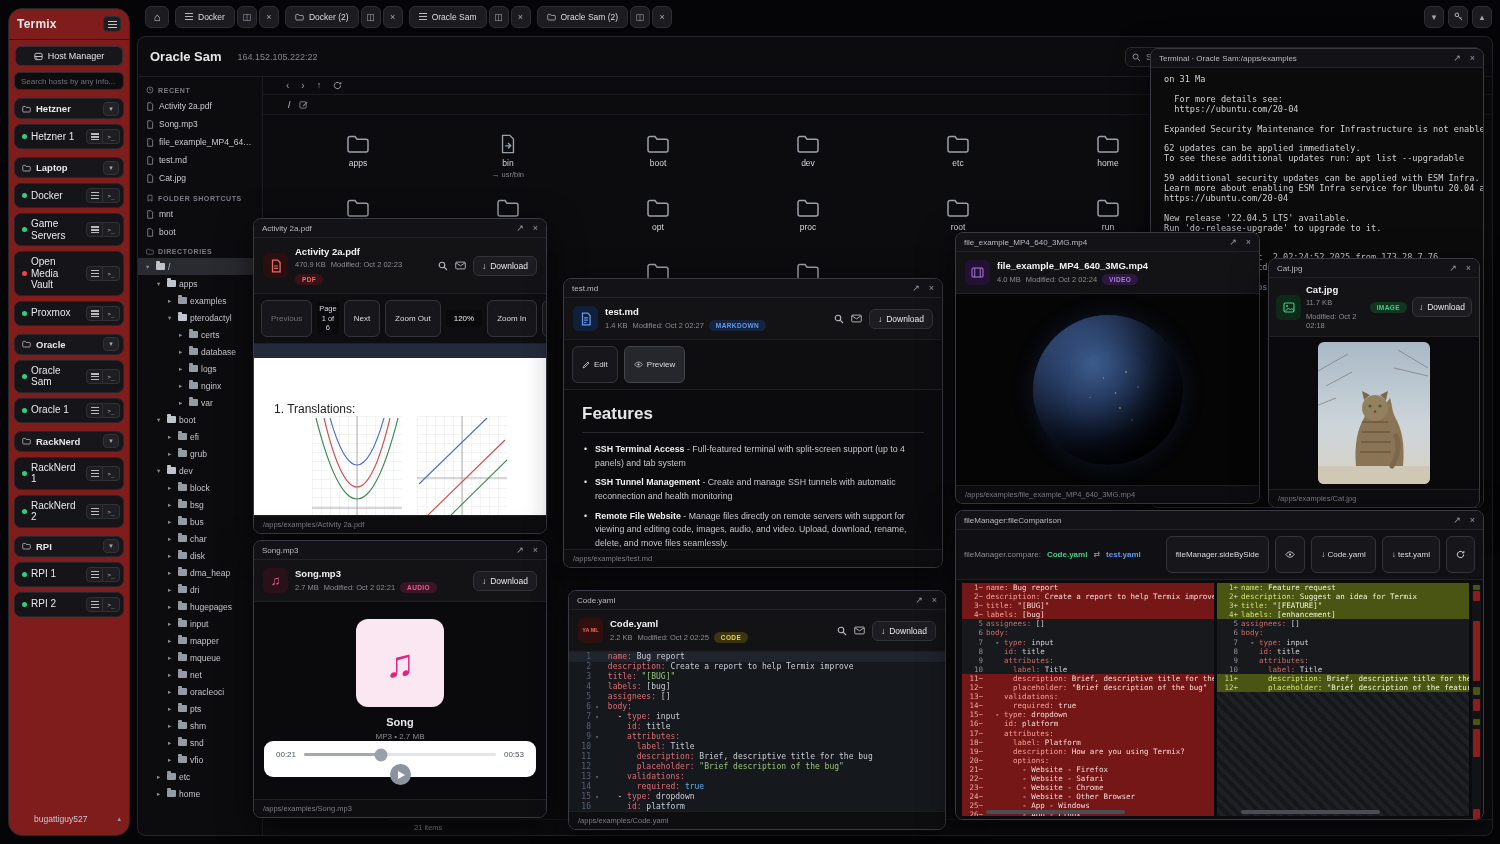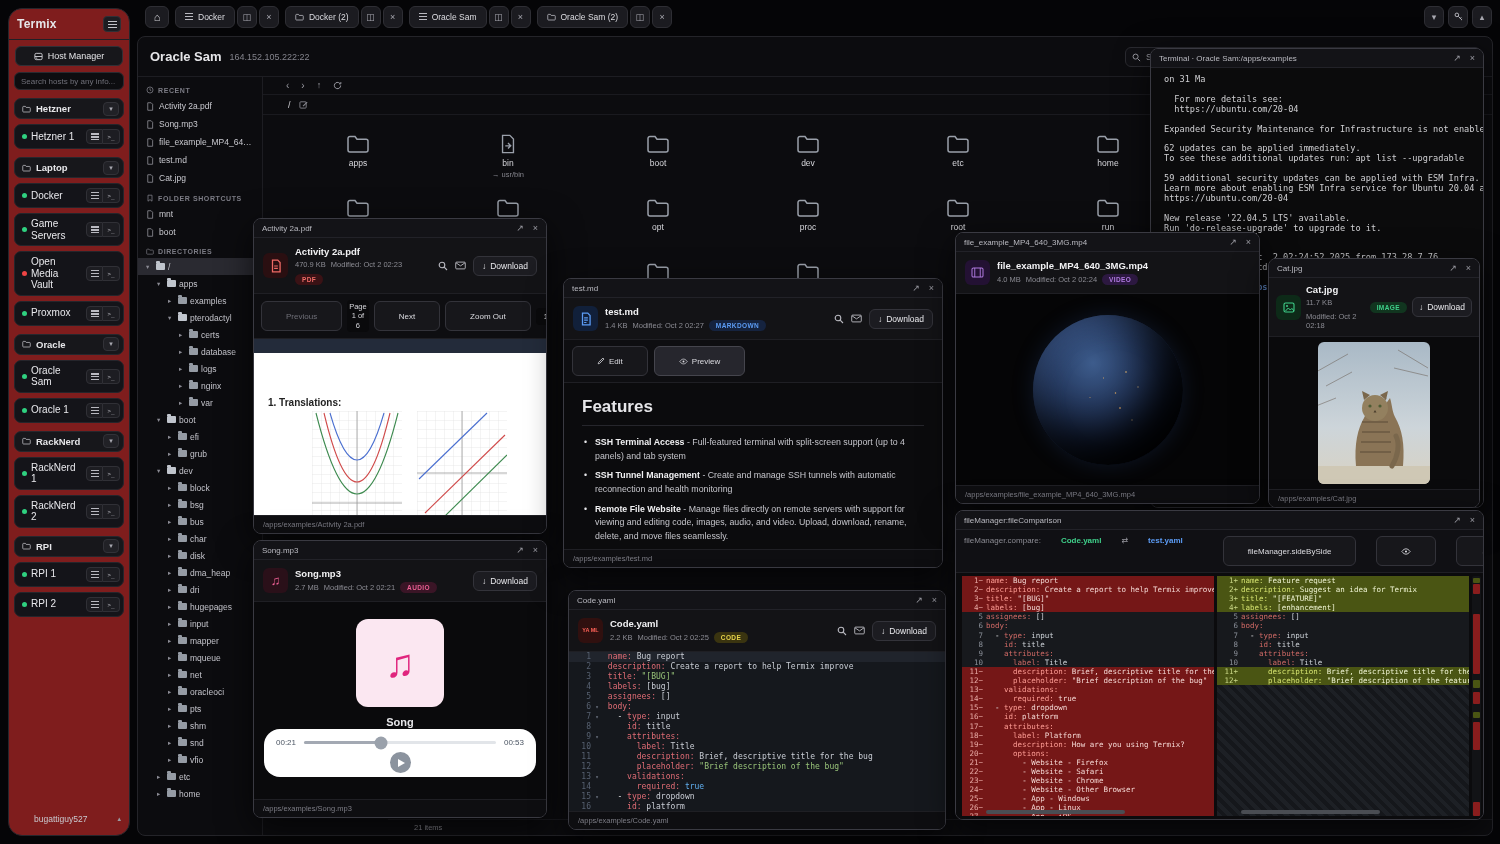--- a/index.html
+++ b/index.html
@@ -34,21 +34,21 @@
 #tabbar{position:absolute;left:137px;top:0;right:0;height:33px;display:flex;align-items:center;gap:6px;padding:0 8px}
 .tab-home{width:24px;height:22px;background:#1b1b20;border:1px solid #2e2e34;border-radius:6px;display:flex;align-items:center;justify-content:center;color:#d6d6db;font-size:11px;cursor:pointer}
 .tabgrp{display:flex;gap:2px}
 .tab-main{height:22px;background:#1b1b20;border:1px solid #2e2e34;border-radius:6px;display:flex;align-items:center;gap:5px;padding:0 9px;font-size:8.5px;color:#dcdce1;cursor:pointer}
 .tab-sq{width:20px;height:22px;background:#1b1b20;border:1px solid #2e2e34;border-radius:6px;display:flex;align-items:center;justify-content:center;color:#a7a7af;font-size:9px;cursor:pointer}
 .tb-right{margin-left:auto;display:flex;gap:4px}
 
 #fm{position:absolute;left:137px;top:36px;width:1356px;height:800px;background:#0c0c0f;border:1px solid #242429;border-radius:8px}
 .fm-head{position:absolute;left:0;top:0;right:0;height:40px;border-bottom:1px solid #1d1d22;display:flex;align-items:center;padding:0 12px}
 .fm-title{font-size:13px;font-weight:bold}
-.fm-addr{font-size:9px;color:#84848c;margin-left:8px}
+.fm-addr{font-size:9px;color:#84848c;margin-left:16px}
 .fm-search{position:absolute;left:987px;top:10px;width:356px;height:20px;background:#101014;border:1px solid #2a2a30;border-radius:6px;display:flex;align-items:center;gap:5px;padding:0 6px;color:#9a9aa2;font-size:8.5px}
 #fm-side{position:absolute;left:0;top:40px;width:125px;bottom:0;border-right:1px solid #1d1d22;overflow:hidden;padding-top:2px}
 .sec-head{display:flex;align-items:center;gap:4px;margin:7px 8px 3px;font-size:7px;letter-spacing:.6px;color:#7c7c85;font-weight:bold}
 .srow{display:flex;align-items:center;gap:5px;height:18px;padding:0 8px;color:#c9c9cf;font-size:8.5px;cursor:pointer}
 .srow .nm{white-space:nowrap;overflow:hidden;text-overflow:ellipsis}
 .trow{display:flex;align-items:center;gap:3px;height:17px;color:#c4c4cb;font-size:8.5px;cursor:pointer;white-space:nowrap;overflow:hidden}
 .trow[data-depth="0"]{padding-left:8px}.trow[data-depth="1"]{padding-left:19px}
 .trow[data-depth="2"]{padding-left:30px}.trow[data-depth="3"]{padding-left:41px}
 .trow[data-sel="y"]{background:#2a2a31}
 .tchev{width:7px;color:#8a8a93;font-size:6.5px;flex:none}
@@ -81,33 +81,33 @@
 .ffoot{flex:none;padding:4px 9px;border-top:1px solid #1f1f24;font-size:7.5px;color:#7c7c85;background:#0e0e11;white-space:nowrap;overflow:hidden}
 .wbody{flex:1;position:relative;overflow:hidden}
 .b-pdf{background:#3a1215;color:#ef6b66}.b-audio{background:#3a1526;color:#ec5f94}
 .b-md{background:#15233f;color:#5c9cf5}.b-code{background:#3a3410;color:#e7d44a}
 .b-video{background:#2c1840;color:#b07ae0}.b-image{background:#11351f;color:#3fcf8a}
 .i-pdf{background:#2a0f11}.i-audio{background:#2a1019;color:#ec5f94;font-size:13px}
 .i-md{background:#11203a}.i-code{background:#30100f;color:#ff6258;font-size:5.5px;font-weight:bold;line-height:1.1;text-align:center}
 .i-video{background:#231133}.i-image{background:#0d2a18}
 
 .pdftools{flex:none;display:flex;align-items:center;gap:5px;padding:6px 7px;background:#0e0e11;border-bottom:1px solid #1f1f24}
-.tbtn{height:30px;border:1px solid #33333a;background:#17171b;border-radius:6px;display:flex;align-items:center;padding:0 24px;font-size:8px;color:#dcdce1;cursor:pointer;white-space:nowrap}
+.tbtn{height:37px;border:1px solid #33333a;background:#17171b;border-radius:6px;display:flex;align-items:center;padding:0 9px;font-size:8px;color:#dcdce1;cursor:pointer;white-space:nowrap}
 .tbtn.dis{color:#6f6f78}
 .pgbox{width:36px;background:#0a0a0c;border-radius:4px;text-align:center;font-size:7.5px;color:#d6d6db;padding:2px 2px;line-height:1.25}
 .zoombox{background:#0a0a0c;border-radius:4px;font-size:8px;color:#e6e6e9;padding:4px 8px}
 .pdfview{flex:1;background:#232b3a;position:relative;overflow:hidden}
 .pdfpage{position:absolute;left:0;right:0;top:14px;bottom:0;background:#fff;color:#1a1a1a}
-.pdfpage .h{position:absolute;left:14px;top:44px;font-size:10px;font-weight:bold;color:#222}
+.pdfpage .h{position:absolute;left:20px;top:44px;font-size:12px;font-weight:normal;color:#222}
 
 .audio-main{flex:1;background:#0a0a0c;display:flex;flex-direction:column;align-items:center;position:relative}
 .notebox{width:88px;height:88px;margin-top:17px;background:#fbe7f1;border-radius:12px;display:flex;align-items:center;justify-content:center}
 .songname{font-size:11px;font-weight:bold;margin-top:9px}
 .songsub{font-size:8px;color:#8b8b93;margin-top:4px}
-.player{position:absolute;left:10px;right:10px;bottom:22px;height:48px;background:#fff;border-radius:16px;padding:9px 12px 0}
+.player{position:absolute;left:10px;right:10px;bottom:22px;height:36px;background:#fff;border-radius:9px;padding:9px 12px 0}
 .prow{display:flex;align-items:center;gap:8px}
 .ptime{font-size:8px;color:#4b5563;flex:none}
 .ptrack{flex:1;height:3px;background:#e2e5e9;border-radius:2px;position:relative;cursor:pointer}
 .pfill{position:absolute;left:0;top:0;bottom:0;width:40%;background:#a3a9b3;border-radius:2px}
 .pthumb{position:absolute;left:40%;top:50%;width:13px;height:13px;border-radius:50%;background:#9aa1ab;transform:translate(-50%,-50%)}
 .pplay{width:21px;height:21px;border-radius:50%;background:#8b939e;margin:5px auto 0;display:flex;align-items:center;justify-content:center;cursor:pointer}
 .pplay i{width:0;height:0;border-left:7px solid #fff;border-top:4.5px solid transparent;border-bottom:4.5px solid transparent;margin-left:2px}
 
 .mdtools{flex:none;display:flex;gap:6px;padding:6px 8px;background:#0e0e11;border-bottom:1px solid #1f1f24}
 .mdbody{flex:1;background:#0b0b0d;padding:14px 18px 0;overflow:hidden}
@@ -129,21 +129,21 @@
 .earth::after{content:"";position:absolute;inset:0;border-radius:50%;background-image:radial-gradient(circle 2px at 62% 38%,rgba(255,196,110,.95),transparent 60%),radial-gradient(circle 2px at 55% 52%,rgba(255,186,96,.9),transparent 60%),radial-gradient(circle 1.5px at 70% 48%,rgba(255,200,120,.9),transparent 60%),radial-gradient(circle 1.5px at 47% 42%,rgba(255,190,100,.8),transparent 60%),radial-gradient(circle 2.5px at 58% 62%,rgba(255,180,90,.75),transparent 60%),radial-gradient(circle 1.5px at 38% 55%,rgba(255,190,100,.6),transparent 60%),radial-gradient(circle 1.5px at 66% 70%,rgba(255,196,110,.7),transparent 60%)}
 
 .imgbody{flex:1;background:#0a0a0c;display:flex;align-items:center;justify-content:center}
 .catframe{width:112px;height:142px;border-radius:6px;overflow:hidden}
 
 .termbody{flex:1;background:#0b0b0c;padding:7px 13px;font-size:8.6px;line-height:9.9px;color:#cfcfd2;overflow:hidden}
 .tl{white-space:pre;min-height:9.9px}
 .tu{color:#9ecc3f;font-weight:bold}.tb{color:#6f9fe8;font-weight:bold}
 .tl[data-cursor="y"]::after{content:"";display:inline-block;width:5px;height:8px;background:#9a9a9a;vertical-align:-1px}
 
-.difftools{flex:none;display:flex;gap:20px;padding:6px 8px;background:#101014;border-bottom:1px solid #1f1f24;font-size:8px}
+.difftools{flex:none;display:flex;align-items:center;gap:6px;padding:6px 8px;background:#101014;border-bottom:1px solid #1f1f24;font-size:8px}
 .dt-label{color:#8b8b93}
 .dt-file-l{color:#3fcf8a;font-weight:bold}.dt-file-r{color:#5c9cf5;font-weight:bold}
 .dt-swap{color:#9a9aa2}
 .difftools .sp{flex:1}
 .diffmain{flex:1;display:flex;gap:3px;padding:3px 2px 3px 6px;background:#0b0b0d;overflow:hidden}
 .dpane{flex:1;overflow:hidden;position:relative;font-size:7.5px;line-height:9.1px;background:#17191d}
 .dl{display:flex;white-space:pre}
 .dl .dn{width:24px;flex:none;text-align:right;color:#8a8f98;padding-right:3px}
 .dk{color:#d06a66}.dv{color:#ced3d9}
 .dl[data-c="rm"]{background:#751717}

